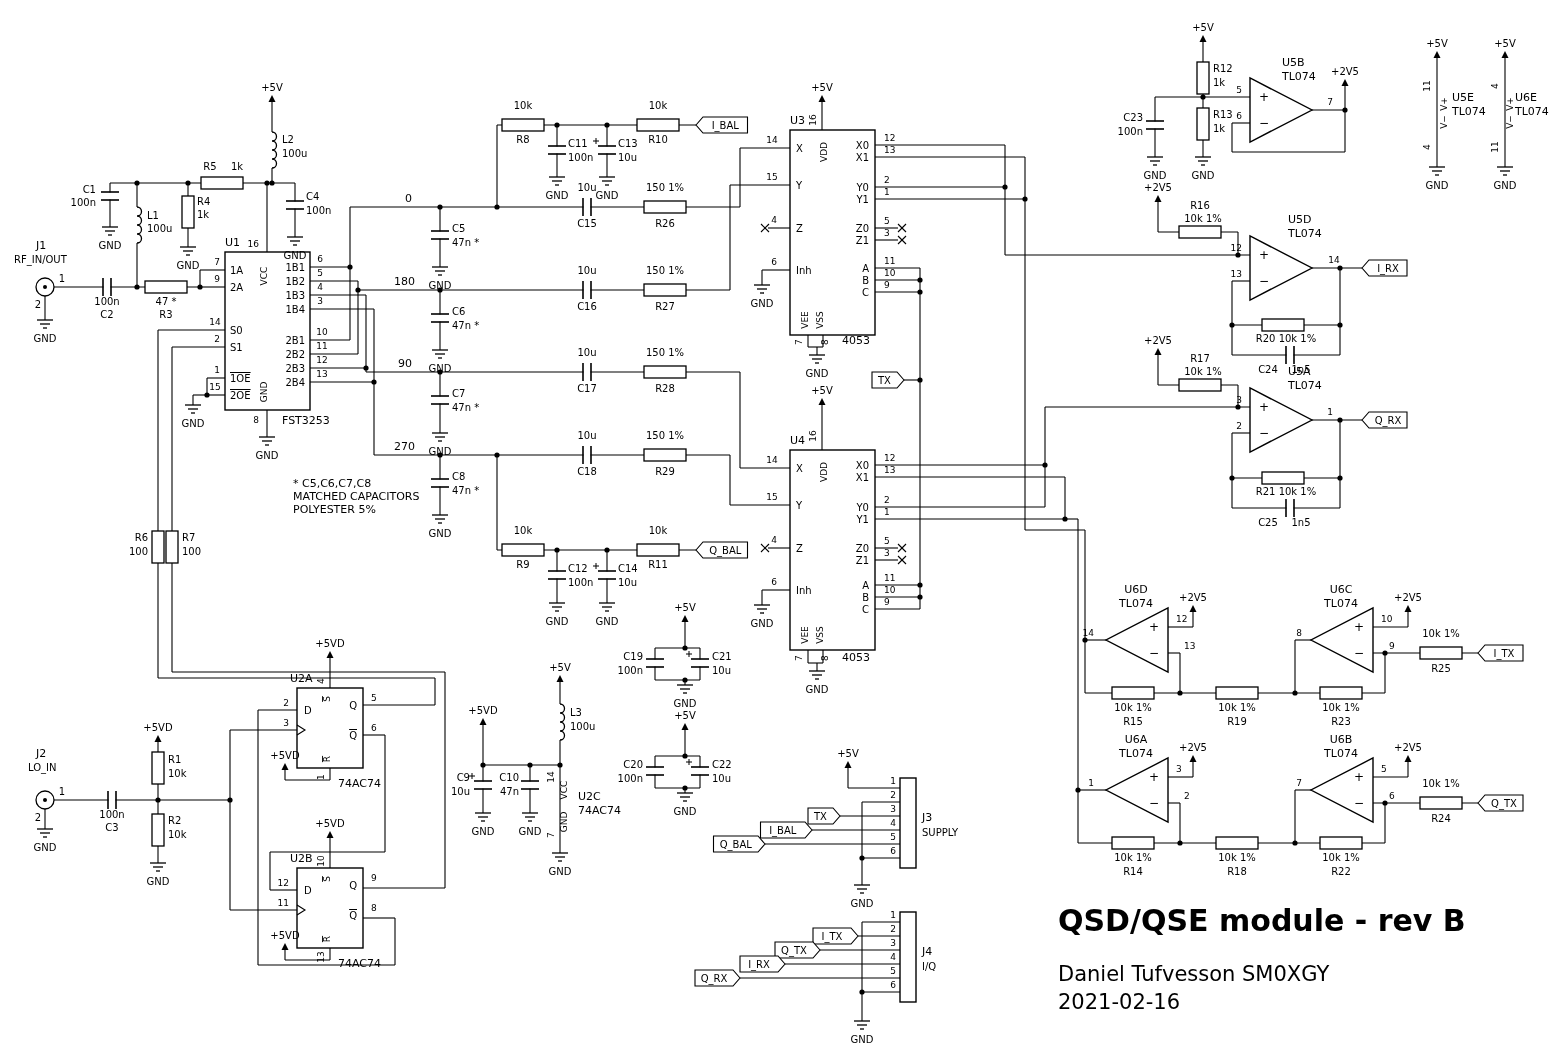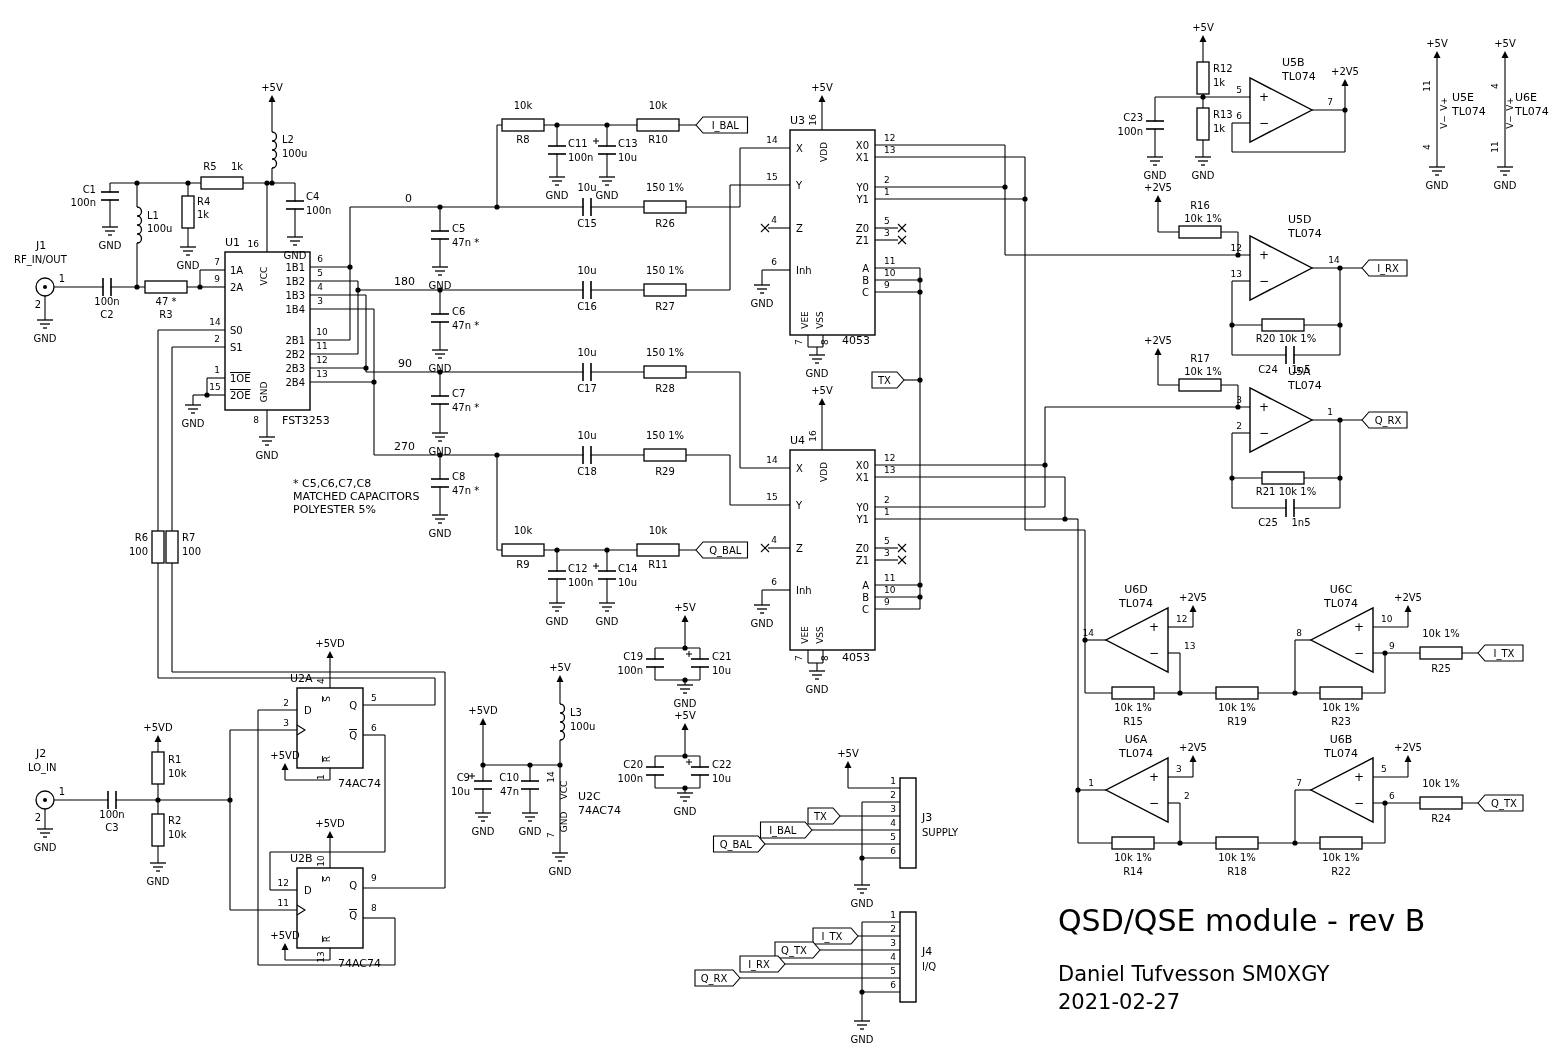--- a/index.html
+++ b/index.html
@@ -1,21 +1,21 @@
 <!DOCTYPE html>
 <html><head>
 <meta charset="utf-8">
 <style>
   html,body{margin:0;padding:0;background:#e8e8e8;}
   #page{position:relative;width:1563px;height:1058px;background:#ffffff;overflow:hidden;
         font-family:"DejaVu Sans","Liberation Sans",sans-serif;}
   svg{position:absolute;left:0;top:0;}
   svg text{fill:#000;}
   #titleblock{position:absolute;left:1058px;top:903px;color:#000;}
-  #titleblock .t1{font-size:30px;font-weight:400;}
+  #titleblock .t1{font-size:30px;font-weight:700;}
   #titleblock .t2{font-size:21px;margin-top:24px;}
   #titleblock .t3{font-size:21px;margin-top:4px;}
 </style>
 </head>
 <body>
 
 <div id="page">
   <svg id="sch" width="1563" height="1058" viewBox="0 0 1563 1058">
       <polyline points="54,287 200,287" fill="none" stroke="#000000" stroke-width="1.1"></polyline>
       <polyline points="45,296 45,315" fill="none" stroke="#000000" stroke-width="1.1"></polyline>
@@ -1030,15 +1030,15 @@
       <text x="1237" y="861" font-size="10" text-anchor="middle">10k 1%</text>
       <text x="1237" y="875" font-size="10" text-anchor="middle">R18</text>
       <text x="1341" y="861" font-size="10" text-anchor="middle">10k 1%</text>
       <text x="1341" y="875" font-size="10" text-anchor="middle">R22</text>
       <text x="1441" y="787" font-size="10" text-anchor="middle">10k 1%</text>
       <text x="1441" y="822" font-size="10" text-anchor="middle">R24</text>
     </svg>
   <div id="titleblock">
     <div class="t1">QSD/QSE module - rev B</div>
     <div class="t2">Daniel Tufvesson SM0XGY</div>
-    <div class="t3">2021-02-27</div>
+    <div class="t3">2021-02-16</div>
   </div>
 </div>
 
 </body></html>

